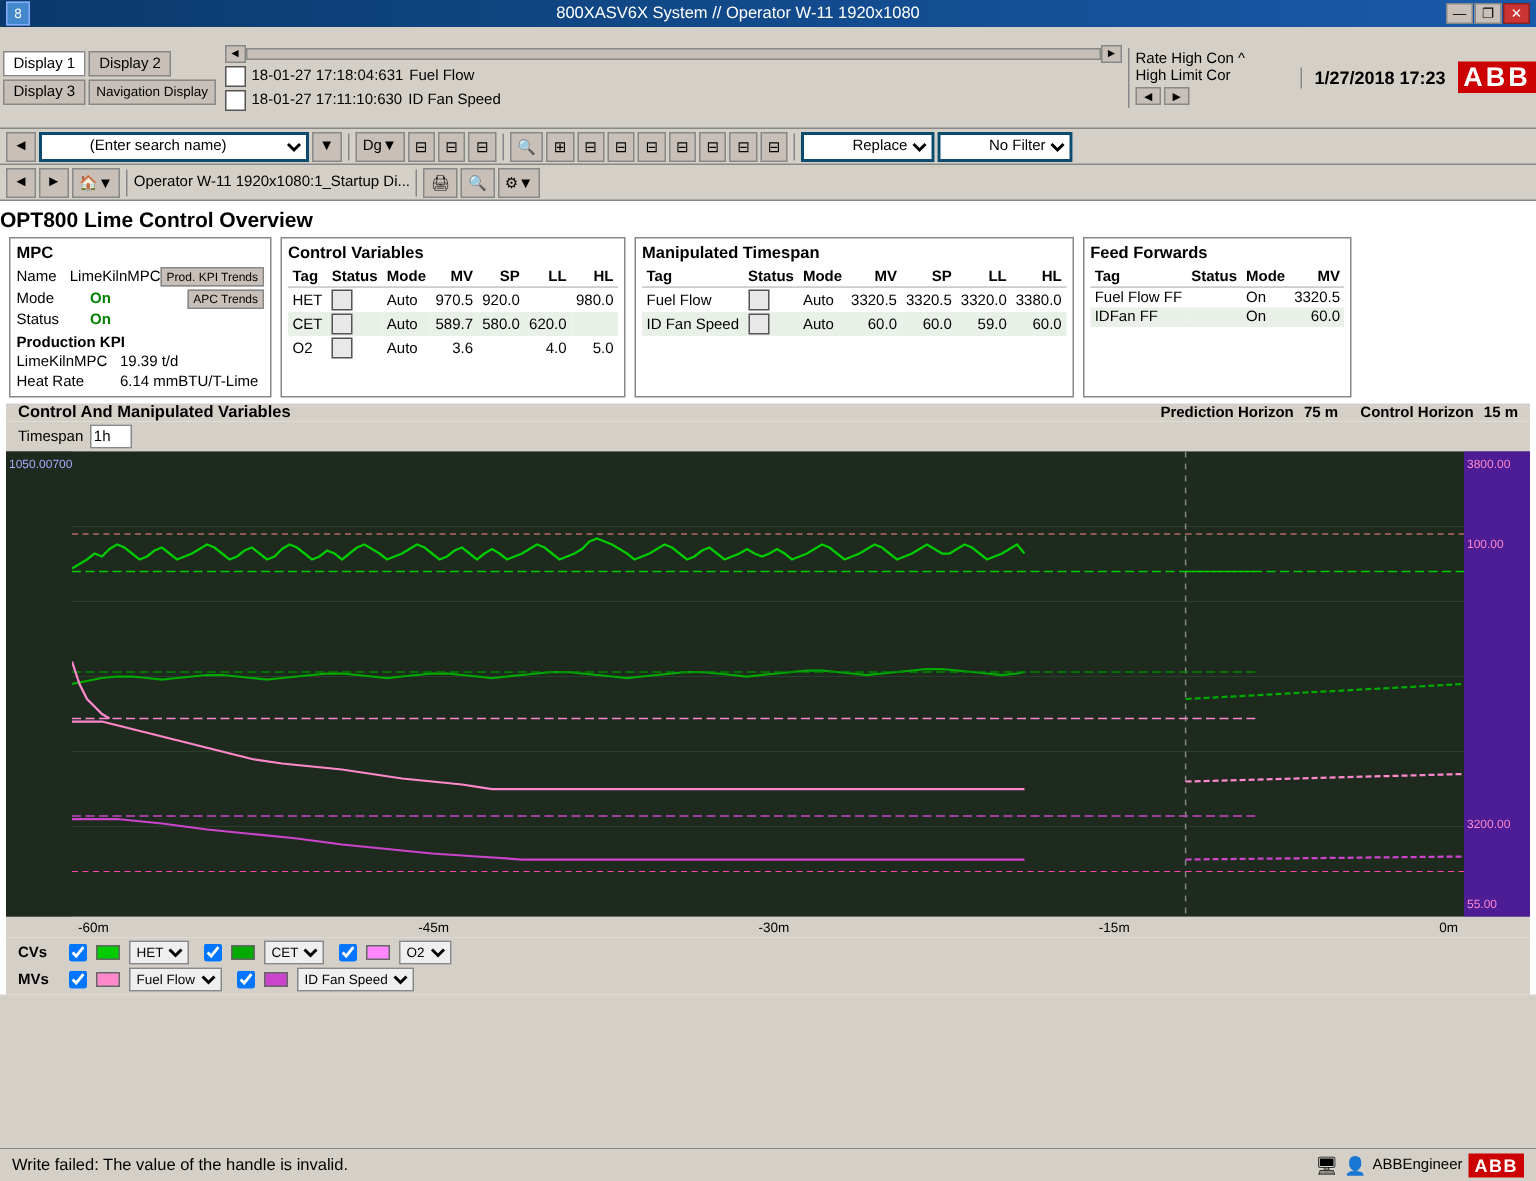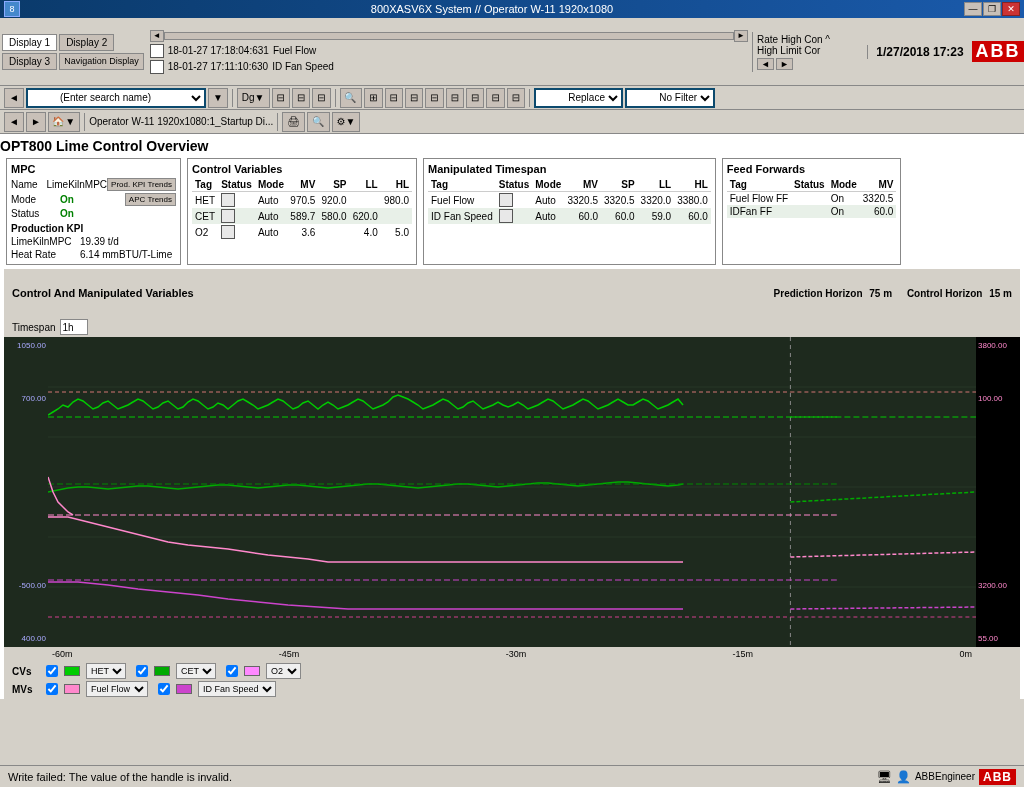--- a/index.html
+++ b/index.html
@@ -357,38 +357,38 @@
             <td style="padding:1px 3px;">On</td>
             <td style="padding:1px 3px;text-align:right;">60.0</td>
           </tr>
         </tbody>
       </table>
     </div>
   </div>
 
   <div style="margin:0 4px;">
 
-    <div style="background:#d4d0c8;padding:18px 8px;font-size:11px;font-weight:bold;display:flex;justify-content:space-between;align-items:center;">
+    <div style="background:#d4d0c8;padding:0 8px;font-size:11px;font-weight:bold;display:flex;justify-content:space-between;align-items:center;">
       <span>Control And Manipulated Variables</span>
       <span style="font-size:10px;">
         <span>Prediction Horizon</span>
         <span style="margin-left:4px;margin-right:12px;">75 m</span>
         <span>Control Horizon</span>
         <span style="margin-left:4px;">15 m</span>
       </span>
     </div>
 
     <div style="background:#d4d0c8;padding:2px 8px;font-size:10px;display:flex;align-items:center;gap:4px;">
       <span>Timespan</span>
       <input type="text" value="1h" style="width: 28px; height: 16px; font-size: 10px; border: 1px solid rgb(136, 136, 136); padding: 0px 2px;">
     </div>
 
     <div style="position:relative;background:#1e2a1e;height:310px;display:flex;">
 
-      <div style="width:44px;display:flex;flex-direction:column;justify-content:space-between;padding:4px 2px;font-size:8px;color:#aaaaff;text-align:right;background:#1e2a1e;">
+      <div style="width:44px;display:flex;flex-direction:row;justify-content:space-between;padding:4px 2px;font-size:8px;color:#aaaaff;text-align:right;background:#1e2a1e;">
         <span>1050.00</span>
         <span>700.00</span>
         <span></span>
         <span></span>
         <span></span>
         <span>-500.00</span>
         <span>400.00</span>
       </div>
 
       <div style="flex:1;position:relative;">
@@ -432,21 +432,21 @@
 
           <line x1="80%" y1="55" x2="100%" y2="55" stroke="#ff8888" stroke-width="0.8" stroke-dasharray="4,3"></line>
 
           <line x1="0" y1="280" x2="80%" y2="280" stroke="#ff44aa" stroke-width="0.8" stroke-dasharray="4,3"></line>
           <line x1="80%" y1="280" x2="100%" y2="280" stroke="#ff44aa" stroke-width="0.8" stroke-dasharray="4,3"></line>
 
           <polyline fill="none" stroke="#ff88cc" stroke-width="1.5" points="0,140 5,155 10,165 15,170 20,175 25,178"></polyline>
         </svg>
       </div>
 
-      <div style="width:44px;display:flex;flex-direction:column;justify-content:space-between;padding:4px 2px;font-size:8px;color:#ff88cc;text-align:left;background:#000000;">
+      <div style="width:44px;display:flex;flex-direction:column;justify-content:space-between;padding:4px 2px;font-size:8px;color:#ff88cc;text-align:left;background:#4c1d95;">
         <span>3800.00</span>
         <span>100.00</span>
         <span></span>
         <span></span>
         <span></span>
         <span>3200.00</span>
         <span>55.00</span>
       </div>
     </div>
 

